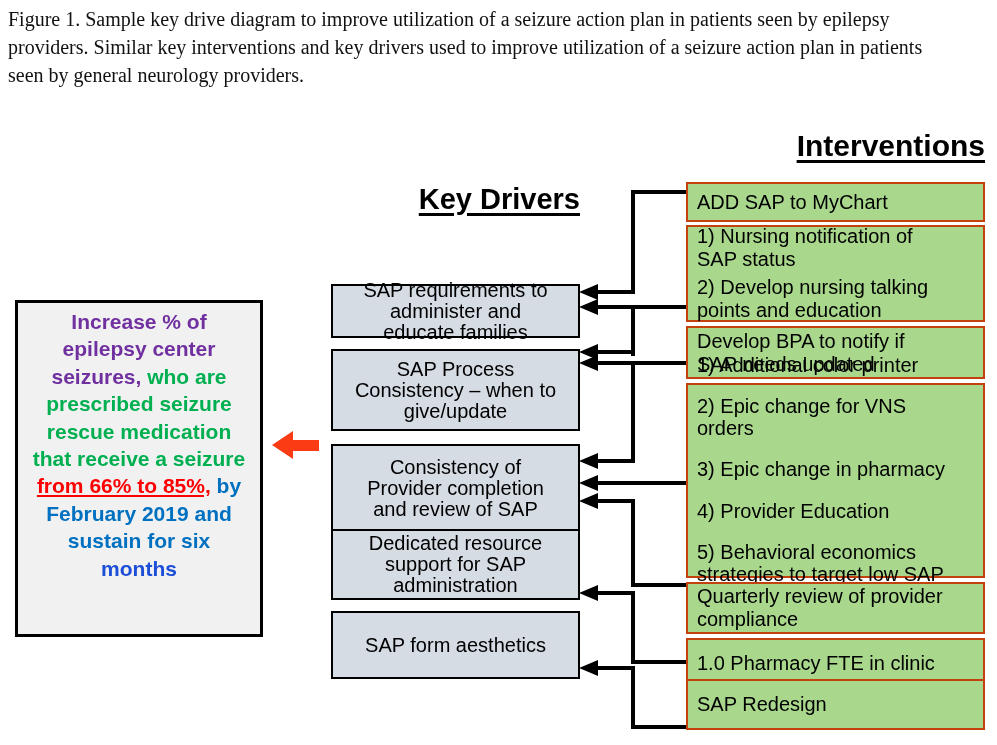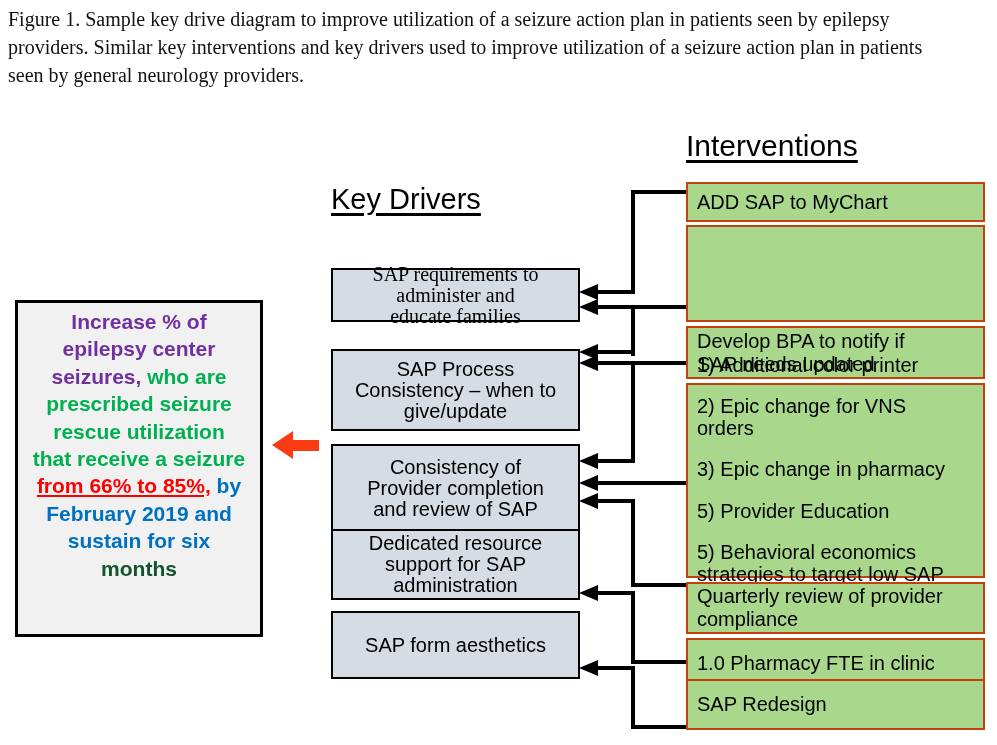--- a/index.html
+++ b/index.html
@@ -2,21 +2,21 @@
 <html style="--purple: #7030a0; --green: #00b050; --red: #ff0000; --blue: #0070c0; --aim_fill: #f1f1f2; --driver_fill: #d6dce4; --intervention_fill: #a9d88d; --arrow_red: #fa3b14; --connector: #000000;"><head>
 <meta charset="utf-8">
 <style>
   html,body{margin:0;padding:0;background:#fff;}
   .canvas{position:relative;width:997px;height:745px;background:#fff;overflow:hidden;
           font-family:"Liberation Sans",sans-serif;color:#000;}
   
   .caption{position:absolute;left:8px;top:5px;width:985px;
            font-family:"Liberation Serif",serif;font-size:20px;line-height:28px;color:#111;}
   
-  .col-title{position:absolute;text-align:left;font-weight:normal;
+  .col-title{position:absolute;text-align:right;font-weight:bold;
              text-decoration:underline;text-decoration-thickness:3px;text-underline-offset:4px;}
   
   .aim-box{position:absolute;left:15px;top:300px;width:248px;height:337px;box-sizing:border-box;
            background:var(--aim_fill);border:3px solid #000;padding-top:5px;}
   .aim-line{text-align:center;font-weight:bold;font-size:21px;line-height:27.4px;white-space:nowrap;}
   
   .driver{position:absolute;left:331px;width:249px;box-sizing:border-box;background:var(--driver_fill);
           border:2px solid #000;display:flex;align-items:center;justify-content:center;
           text-align:center;font-size:20px;line-height:21px;white-space:pre-line;}
   
@@ -52,33 +52,33 @@
 
   <div class="col-title" style="left:331px;top:183px;width:249px;font-size:29px;">Key Drivers</div>
   <div class="col-title" style="left:686px;top:129px;width:299px;font-size:30px;">Interventions</div>
 
   <div class="aim-box">
     <div id="aim-text">
         <div class="aim-line"><span style="color: rgb(112, 48, 160);">Increase % of</span></div>
         <div class="aim-line"><span style="color: rgb(112, 48, 160);">epilepsy center</span></div>
         <div class="aim-line"><span style="color: rgb(112, 48, 160);">seizures,</span><span style="color: rgb(0, 176, 80);"> who are</span></div>
         <div class="aim-line"><span style="color: rgb(0, 176, 80);">prescribed seizure</span></div>
-        <div class="aim-line"><span style="color: rgb(0, 176, 80);">rescue utilization</span></div>
+        <div class="aim-line"><span style="color: rgb(0, 176, 80);">rescue medication</span></div>
         <div class="aim-line"><span style="color: rgb(0, 176, 80);">that receive a seizure</span></div>
         <div class="aim-line"><span style="color: rgb(255, 0, 0); text-decoration: underline;">from 66% to 85%,</span><span style="color: rgb(0, 112, 192);"> by</span></div>
         <div class="aim-line"><span style="color: rgb(0, 112, 192);">February 2019 and</span></div>
         <div class="aim-line"><span style="color: rgb(0, 112, 192);">sustain for six</span></div>
-        <div class="aim-line"><span style="color: #14532d;">months</span></div>
+        <div class="aim-line"><span style="color: #1d4ed8;">months</span></div>
       </div>
   </div>
 
   <div class="red-arrow-head"></div>
   <div class="red-arrow-tail"></div>
 
-  <div class="driver" style="top:268px;height:54px;font-family:Liberation Serif, serif;">SAP requirements to
+  <div class="driver" style="top:284px;height:54px;">SAP requirements to
 administer and
 educate families</div>
   <div class="driver" style="top:349px;height:82px;">SAP Process
 Consistency – when to
 give/update</div>
   <div class="driver" style="top:444px;height:88px;">Consistency of
 Provider completion
 and review of SAP</div>
   <div class="driver" style="top:529px;height:71px;">Dedicated resource
 support for SAP
@@ -117,31 +117,35 @@
 
   <div class="hline" style="left:631px;top:725px;width:55px;"></div>
   <div class="vline" style="left:631px;top:666px;height:63px;"></div>
   <div class="hline" style="left:596px;top:666px;width:39px;"></div>
   <div class="arrow-left" style="left:579px;top:660px;"></div>
 
   <div class="iv" style="top:182px;height:40px;">
     <div class="iv-item">ADD SAP to MyChart</div>
   </div>
   <div class="iv" style="top:225px;height:97px;">
+    <div class="iv-item">1) Nursing notification of
+SAP status</div>
+    <div class="iv-item">2) Develop nursing talking
+points and education</div>
   </div>
   <div class="iv" style="top:326px;height:53px;">
     <div class="iv-item">Develop BPA to notify if
 SAP needs updated</div>
   </div>
   <div class="iv iv-tight" style="top:383px;height:195px;">
     <div class="iv-item">1) Additional color printer</div>
     <div class="iv-item">2) Epic change for VNS
 orders</div>
     <div class="iv-item">3) Epic change in pharmacy</div>
-    <div class="iv-item">5) Provider Education</div>
+    <div class="iv-item">4) Provider Education</div>
     <div class="iv-item">5) Behavioral economics
 strategies to target low SAP
 utilizers</div>
   </div>
   <div class="iv" style="top:582px;height:52px;">
     <div class="iv-item">Quarterly review of provider
 compliance</div>
   </div>
   <div class="iv" style="top:638px;height:50px;">
     <div class="iv-item">1.0 Pharmacy FTE in clinic</div>

